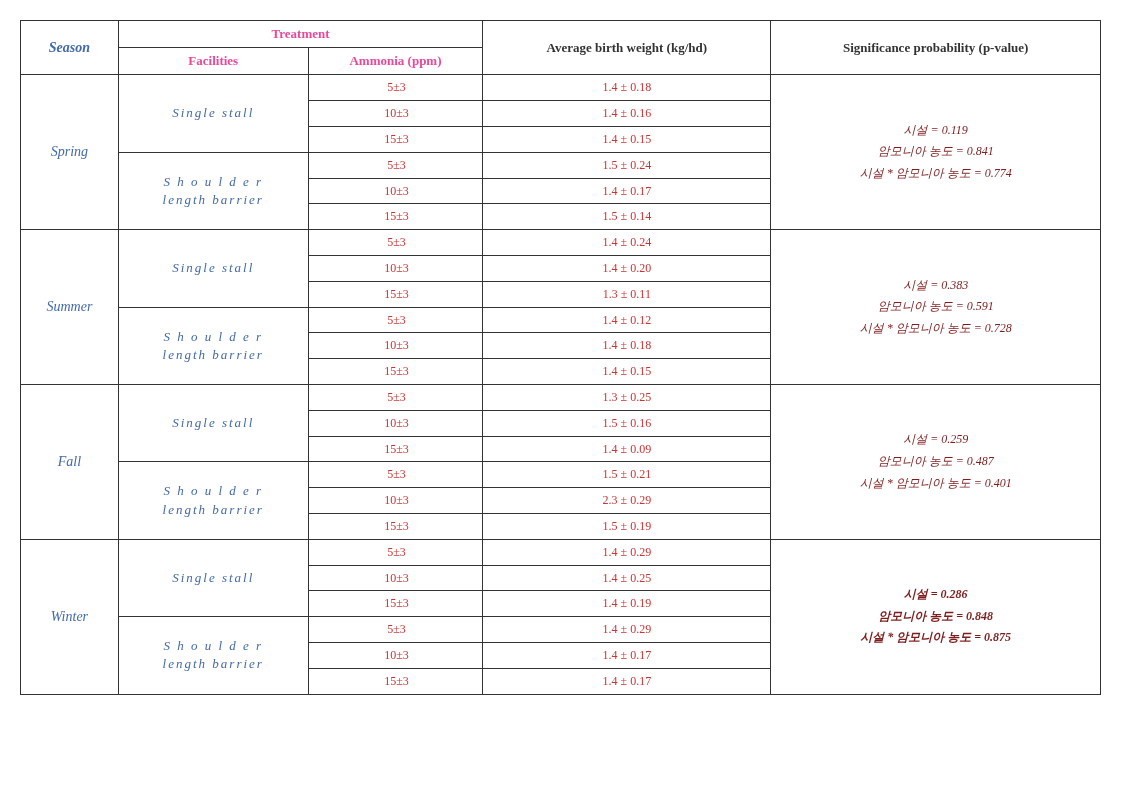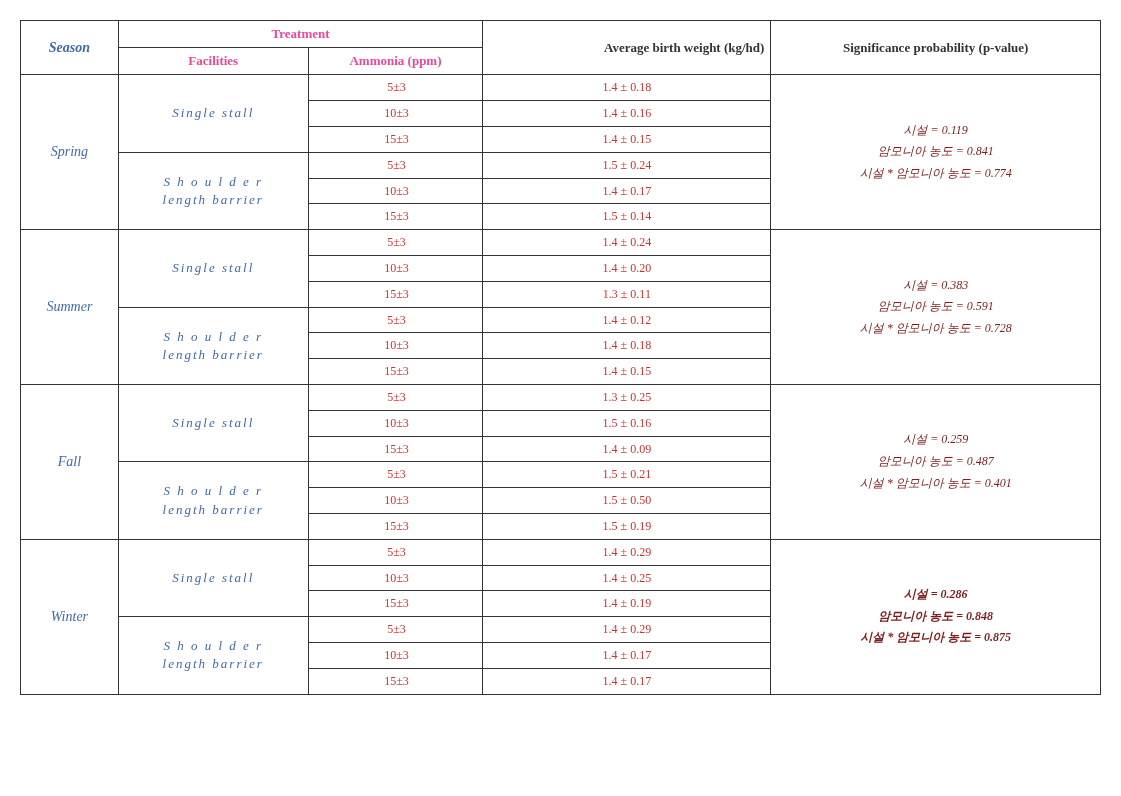--- a/index.html
+++ b/index.html
@@ -57,21 +57,21 @@
     }
   </style>
 </head>
 <body>
 
 <table>
   <thead>
     <tr>
       <th rowspan="2" class="season-cell">Season</th>
       <th colspan="2" class="treatment-header">Treatment</th>
-      <th rowspan="2" class="header-main" style="white-space:pre-line;text-align:right;">Average birth weight (kg/hd)</th>
+      <th rowspan="2" class="header-main" style="white-space:pre-line;">Average birth weight (kg/hd)</th>
       <th rowspan="2" class="header-main">Significance probability (p-value)</th>
     </tr>
     <tr>
       <th class="treatment-header">Facilities</th>
       <th class="treatment-header">Ammonia (ppm)</th>
     </tr>
   </thead>
   <tbody id="table-body">
   <tr>
         <td rowspan="6" class="season-cell">Spring</td>
@@ -150,21 +150,21 @@
         <td class="ammonia-cell">15±3</td>
         <td class="avgbw-cell">1.4 ± 0.09</td>
       </tr>
       <tr>
         <td rowspan="3" class="facilities-cell">S h o u l d e r <br>length barrier</td>
         <td class="ammonia-cell">5±3</td>
         <td class="avgbw-cell">1.5 ± 0.21</td>
       </tr>
       <tr>
         <td class="ammonia-cell">10±3</td>
-        <td class="avgbw-cell">1.5 ± 0.50</td>
+        <td class="avgbw-cell">2.3 ± 0.29</td>
       </tr>
       <tr>
         <td class="ammonia-cell">15±3</td>
         <td class="avgbw-cell">1.5 ± 0.19</td>
       </tr>
       <tr>
         <td rowspan="6" class="season-cell">Winter</td>
         <td rowspan="3" class="facilities-cell">Single stall</td>
         <td class="ammonia-cell">5±3</td>
         <td class="avgbw-cell">1.4 ± 0.29</td>

